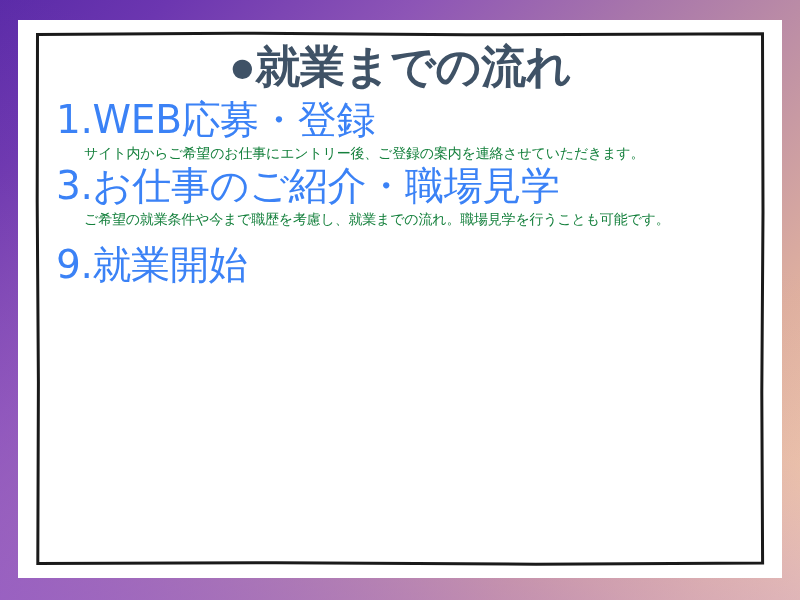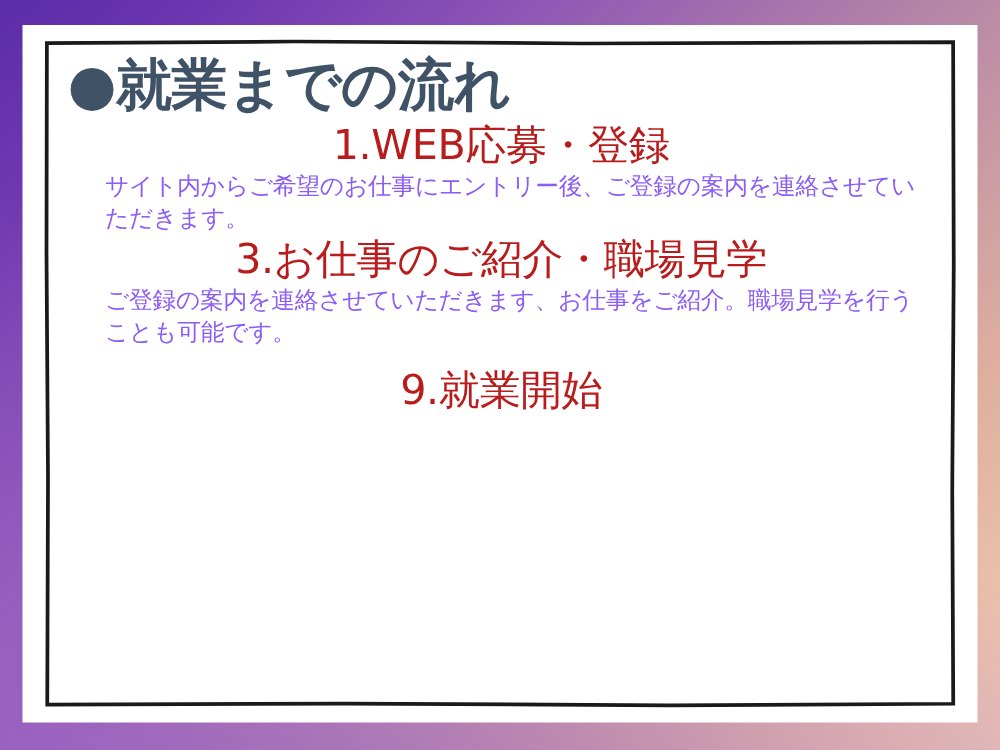--- a/index.html
+++ b/index.html
@@ -80,54 +80,55 @@
     left: 36px;
     top: 32px;
     width: 728px;
     height: 533px;
     box-sizing: border-box;
     padding: 8px 18px 0 18px;
     color: #44566b;
   }
 
   #poster-title {
+    text-align: center;
     font-size: 45px;
     font-weight: bold;
     line-height: 1.05;
     letter-spacing: -0.5px;
     color: #3f5266;
     margin: 4px 0 2px 0;
     white-space: nowrap;
+    font-family: Liberation Serif, serif;
   }
 
   .step {
     margin: 0;
     padding: 0;
   }
   .step-1 { margin-top: 6px; }
   .step-2 { margin-top: 13px; }
   .step-3 { }
   .step-4 { margin-top: 13px; }
 
   .step-heading {
-    font-size: 33px;
+    font-size: 39px;
     font-weight: 400;
     line-height: 1.18;
-    color: #b91c1c;
+    color: #3b82f6;
     letter-spacing: -0.3px;
     white-space: nowrap;
     margin: 0;
     padding: 0 0 0 2px;
-    text-align: center;
   }
   .step-body {
-    font-size: 19px;
+    font-size: 14px;
     font-weight: 400;
     line-height: 1.35;
-    color: #8b5cf6;
+    color: #15803d;
     letter-spacing: -0.2px;
     margin: 1px 0 0 0;
     padding-left: 30px;
     padding-right: 6px;
   }
 </style>
 </head>
 <body>
 
 <div id="poster">
@@ -148,21 +149,21 @@
     <h1 id="poster-title">●就業までの流れ</h1>
 
     <div class="step step-1">
       <div class="step-heading">1.WEB応募・登録</div>
       <div class="step-body">サイト内からご希望のお仕事にエントリー後、ご登録の案内を連絡させていただきます。</div>
     </div>
 
 
     <div class="step step-3">
       <div class="step-heading">3.お仕事のご紹介・職場見学</div>
-      <div class="step-body">ご登録の案内を連絡させていただきます、お仕事をご紹介。職場見学を行うことも可能です。</div>
+      <div class="step-body">ご希望の就業条件や今まで職歴を考慮し、就業までの流れ。職場見学を行うことも可能です。</div>
     </div>
 
     <div class="step step-4">
       <div class="step-heading">9.就業開始</div>
     </div>
 
   </div>
 </div>
 
 </body></html>

